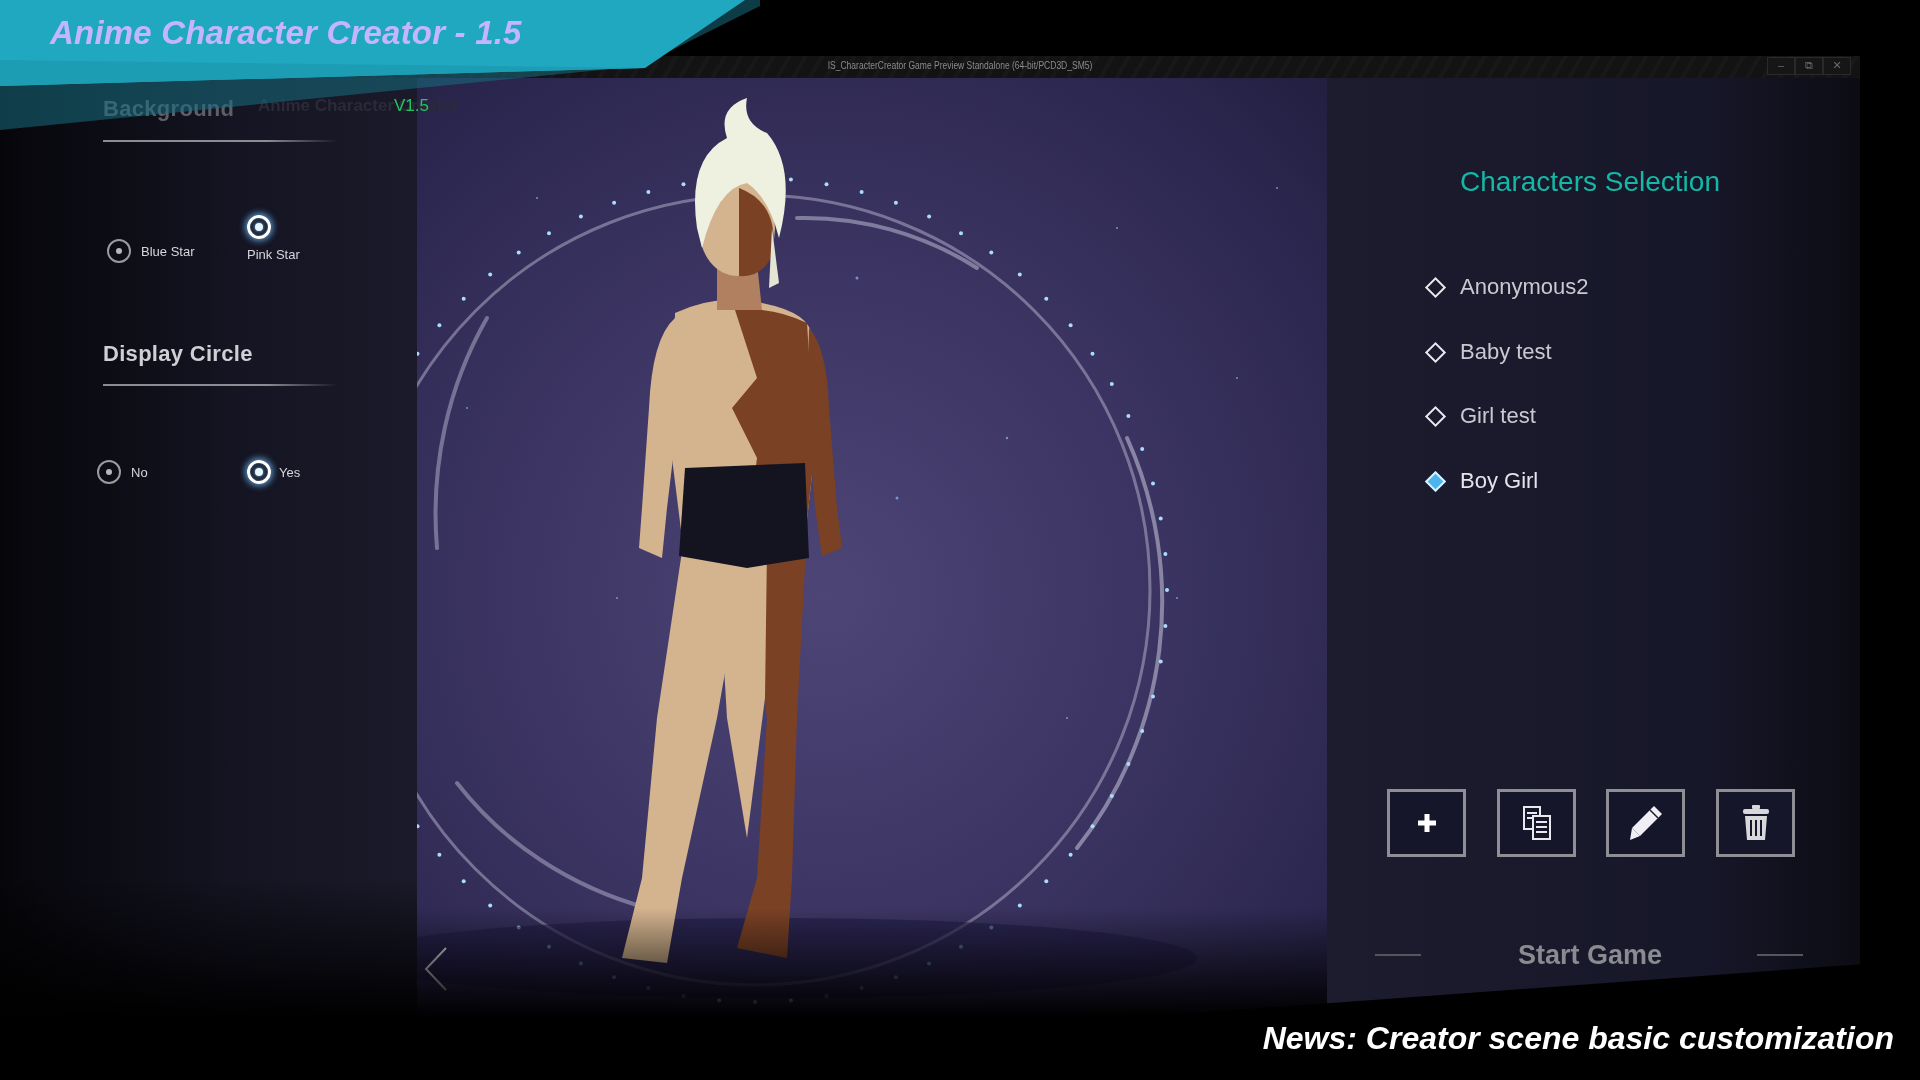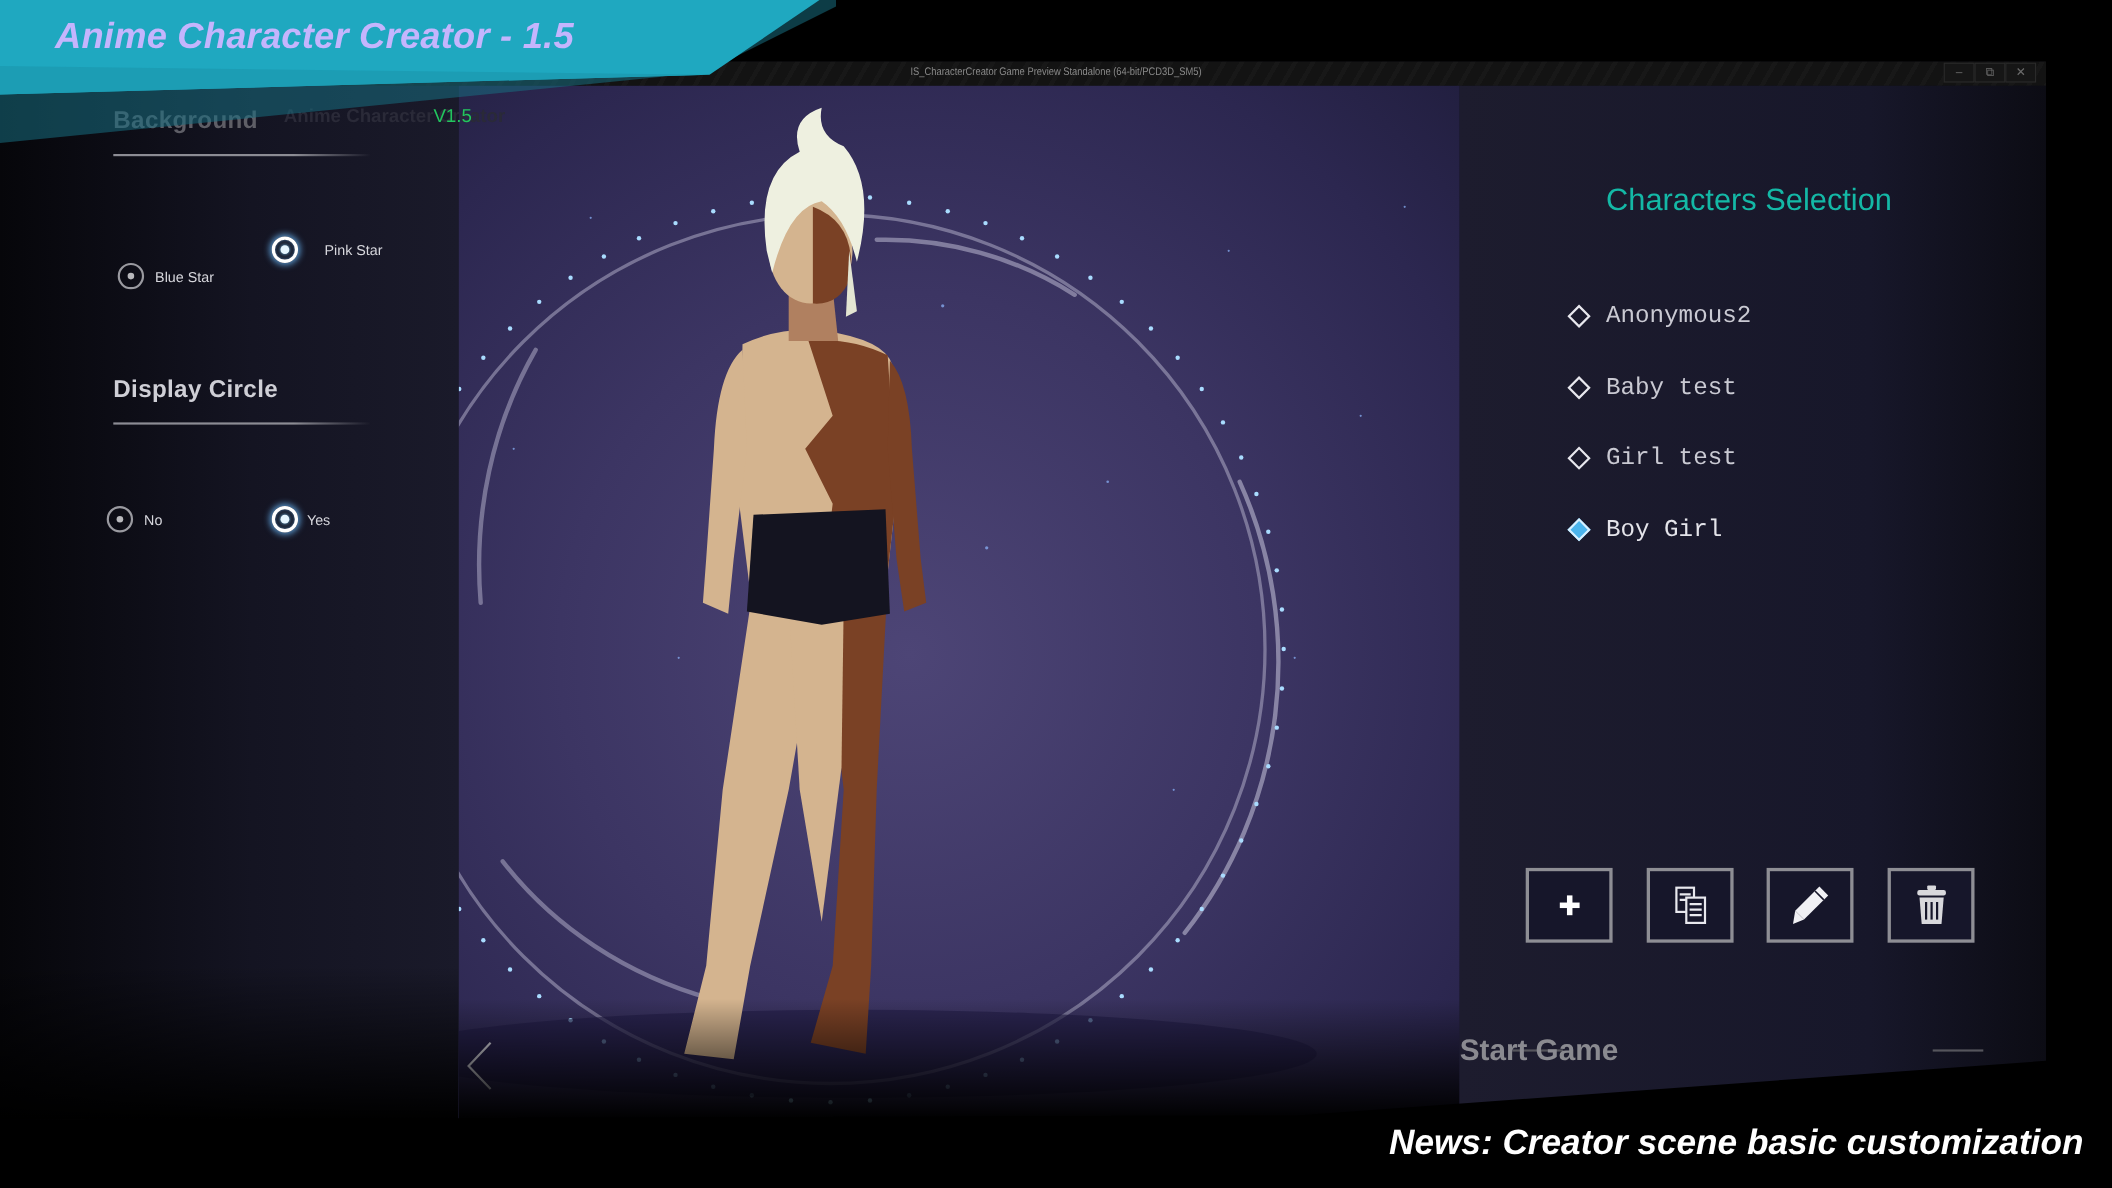--- a/index.html
+++ b/index.html
@@ -69,35 +69,35 @@
 
   
   #right-panel {
     left: 1327px; top: 78px; width: 533px; height: 940px;
     background: linear-gradient(90deg, #1d1c2e 0%, #17172a 70%, #0c0c14 100%);
   }
   #chars-title {
     left: 1327px; width: 526px; top: 166px; text-align: center;
     font-size: 28px; font-weight: normal; color: #14b8a6;
   }
-  .char-item { left: 1420px; height: 30px; display: flex; align-items: center; font-family: Liberation Mono, monospace; }
+  .char-item { left: 1420px; height: 30px; display: flex; align-items: center; }
   .diamond {
     width: 15px; height: 15px; transform: rotate(45deg); box-sizing: border-box;
     border: 2.5px solid #e8e8ee; margin-left: 8px; margin-right: 17px;
   }
   .diamond.selected { background: #4bb4ec; border-color: #d8f0ff; }
   .char-label { font-size: 22px; color: #c9c9d2; }
 
   .action-btn {
     top: 789px; width: 79px; height: 68px; box-sizing: border-box;
     border: 3px solid #8e8e94; background: #16162a;
     display: flex; align-items: center; justify-content: center;
   }
   #start-game {
-    left: 1327px; width: 526px; top: 940px; 
+    left: 1327px; width: 526px; top: 940px; text-align: center;
     font-size: 27px; font-weight: bold; color: #8a8a90;
   }
   .start-line { top: 954px; width: 46px; height: 2px; background: #55555c; }
 
   
   #banner { left: 0; top: 0; width: 760px; height: 140px; }
   #banner-title {
     left: 50px; top: 14px; font-size: 33px; font-style: italic; font-weight: bold;
     color: #c4b5fd; letter-spacing: 0.2px;
   }
@@ -122,21 +122,21 @@
 
 <div class="abs section-title" style="left:103px; top:96px; color:#5e5e66;">Background</div>
 <div class="abs section-rule" style="left:103px; top:140px;"></div>
 
 <div class="abs" style="left:107px; top:215px; display:flex; align-items:center; gap:10px;margin-top:24px;">
   <div class="radio">
       <div class="dot"></div>
     </div>
   <span class="radio-label">Blue Star</span>
 </div>
-<div class="abs" style="left:247px; top:215px; display:flex; align-items:center; gap:24px;">
+<div class="abs" style="left:247px; top:215px; display:flex; align-items:flex-start; gap:8px;flex-direction:column;">
   <div class="radio selected">
       <div class="dot"></div>
     </div>
   <span class="radio-label">Pink Star</span>
 </div>
 
 <div class="abs section-title" style="left:103px; top:341px; color:#cfcfd6;">Display Circle</div>
 <div class="abs section-rule" style="left:103px; top:384px;"></div>
 
 <div class="abs" style="left:97px; top:460px; display:flex; align-items:center; gap:10px;">

